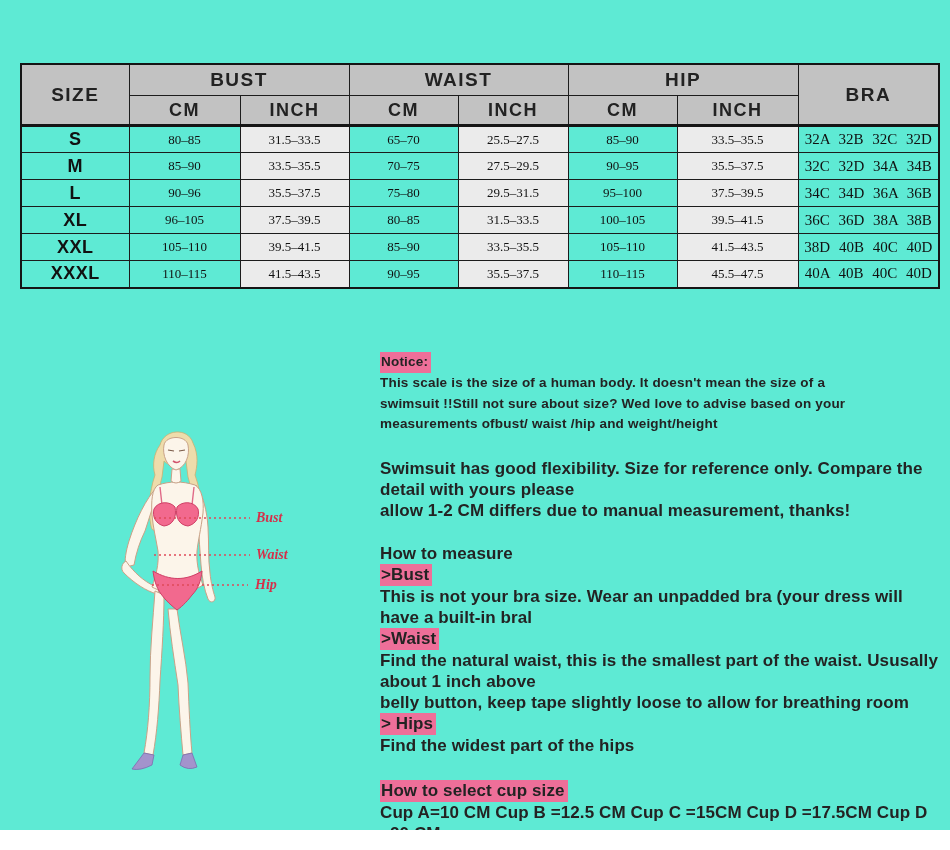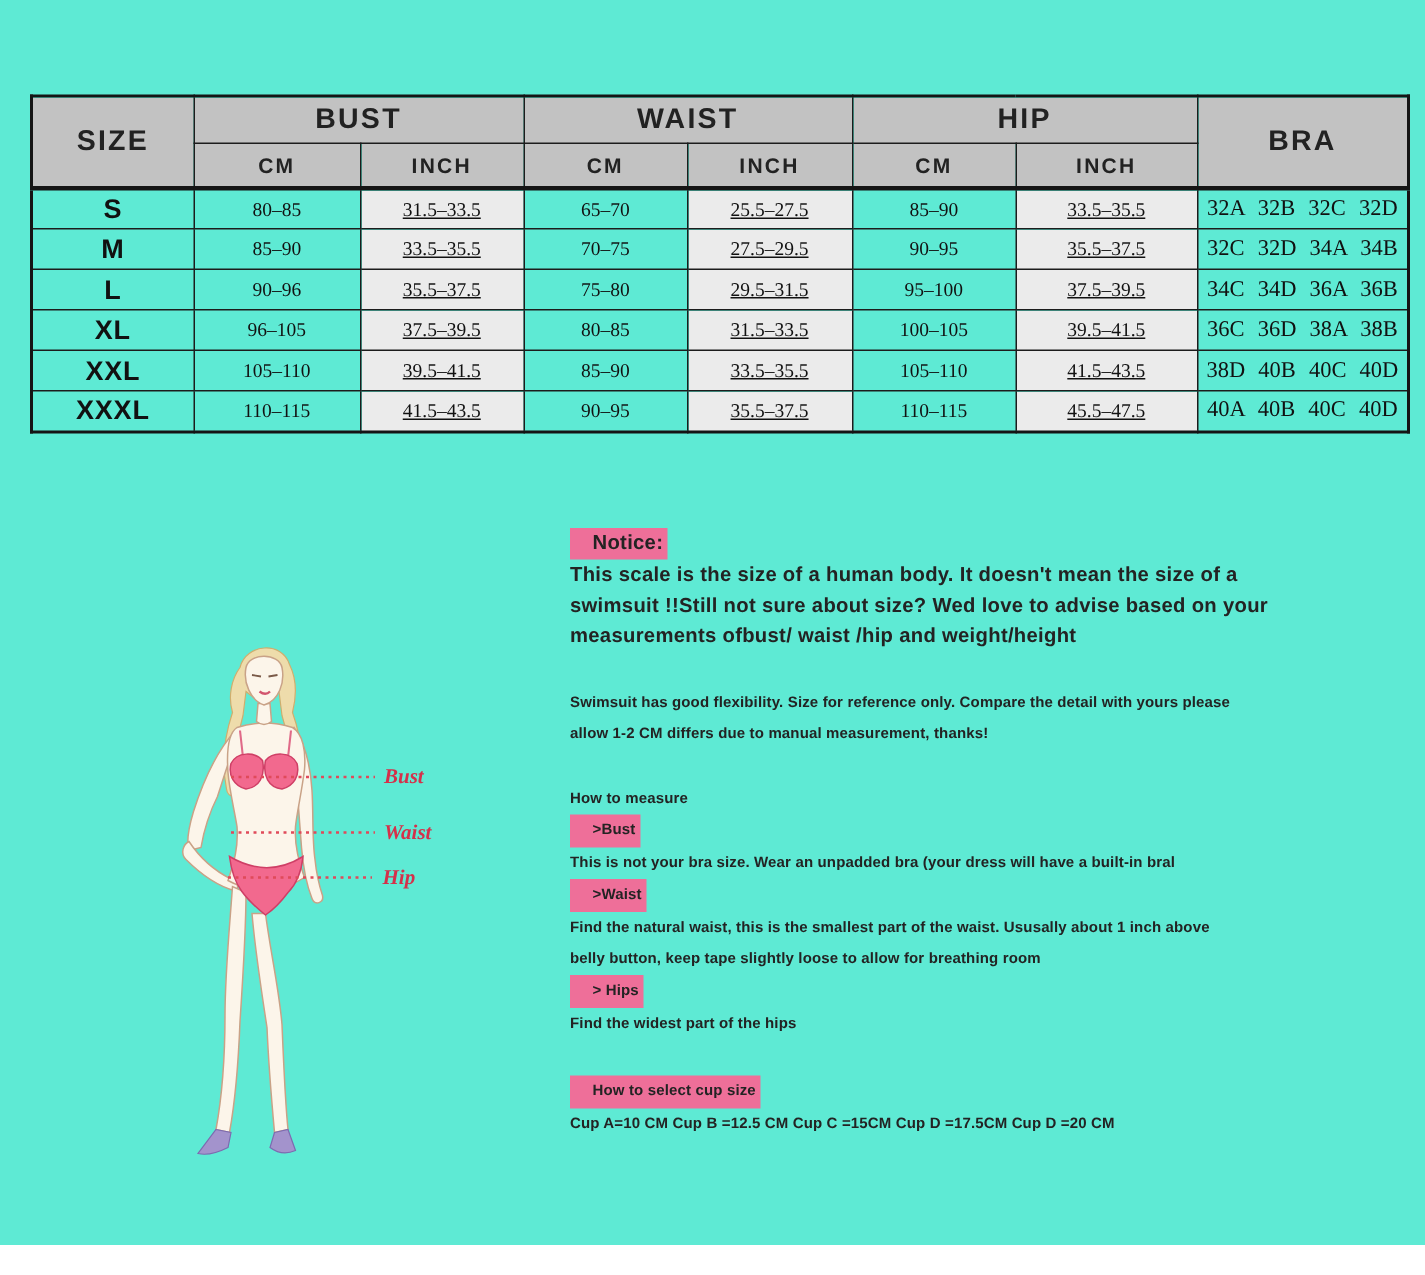--- a/index.html
+++ b/index.html
@@ -5,41 +5,41 @@
   html,body{margin:0;padding:0;}
   body{width:950px;height:850px;background:#ffffff;font-family:"Liberation Sans",sans-serif;}
   .stage{position:relative;width:950px;height:830px;background:#5eead4;overflow:hidden;}
 
   
   table.sizechart{position:absolute;left:20px;top:63px;width:918px;border-collapse:collapse;table-layout:fixed;border:2px solid #151515;}
   table.sizechart th,table.sizechart td{border:1px solid #1c1c1c;text-align:center;vertical-align:middle;padding:0;overflow:hidden;white-space:nowrap;}
   table.sizechart thead th{background:#c2c2c2;color:#222;font-weight:bold;letter-spacing:1.5px;}
   table.sizechart thead{border-bottom:3px solid #151515;}
   tr.hrow1 th{height:30px;font-size:19px;}
-  tr.hrow2 th{height:28px;font-size:14px;margin-left:12px;}
+  tr.hrow2 th{height:28px;font-size:18px;margin-left:12px;}
   table.sizechart tbody tr{height:27px;}
   td.c-size{font-family:"Liberation Sans",sans-serif;font-size:18px;font-weight:bold;color:#111;letter-spacing:0.5px;}
   td.c-num{font-family:"Liberation Serif",serif;font-size:13px;color:#111;}
-  td.c-inch{background:#ebebeb;text-decoration:underline;}
+  td.c-inch{background:#ebebeb;}
   td.c-bra{font-family:Liberation Serif, serif;font-size:15px;color:#111;word-spacing:5px;}
 
   
   .figwrap{position:absolute;left:100px;top:423px;width:250px;height:372px;}
   .dotline{stroke:#e04a5a;stroke-width:1.6;stroke-dasharray:2,3;fill:none;}
   .figlabel{fill:#d5304a;font-family:"Liberation Serif",serif;font-style:italic;font-weight:bold;font-size:14px;}
   .sketch{stroke:#c9a287;stroke-width:1;fill:#fcf5ea;}
   .hair{fill:#eedcab;stroke:#cfae6e;stroke-width:0.8;}
   .pink{fill:#f2698e;stroke:#cf3f66;stroke-width:1;}
   .shoe{fill:#a393cc;stroke:#7d6bb0;stroke-width:0.8;}
 
   
   .textcol{position:absolute;left:380px;top:352px;width:562px;color:#232323;font-weight:bold;}
   .ln-big{font-size:13.5px;line-height:20.3px;letter-spacing:0.2px;}
-  .ln-sm{font-size:10px;line-height:21px;letter-spacing:0.1px;}
-  .hl{background:#ee6f99;display:inline-block;padding:0 3px 1px 15px;}
+  .ln-sm{font-size:17px;line-height:21px;letter-spacing:0.1px;}
+  .hl{background:#ee6f99;display:inline-block;padding:0 3px 1px 1px;}
   .gap24{margin-top:24px;}
   .gap22{margin-top:22px;}
 </style>
 </head>
 <body>
 
 <div class="stage">
 
   <table class="sizechart">
     <colgroup>

